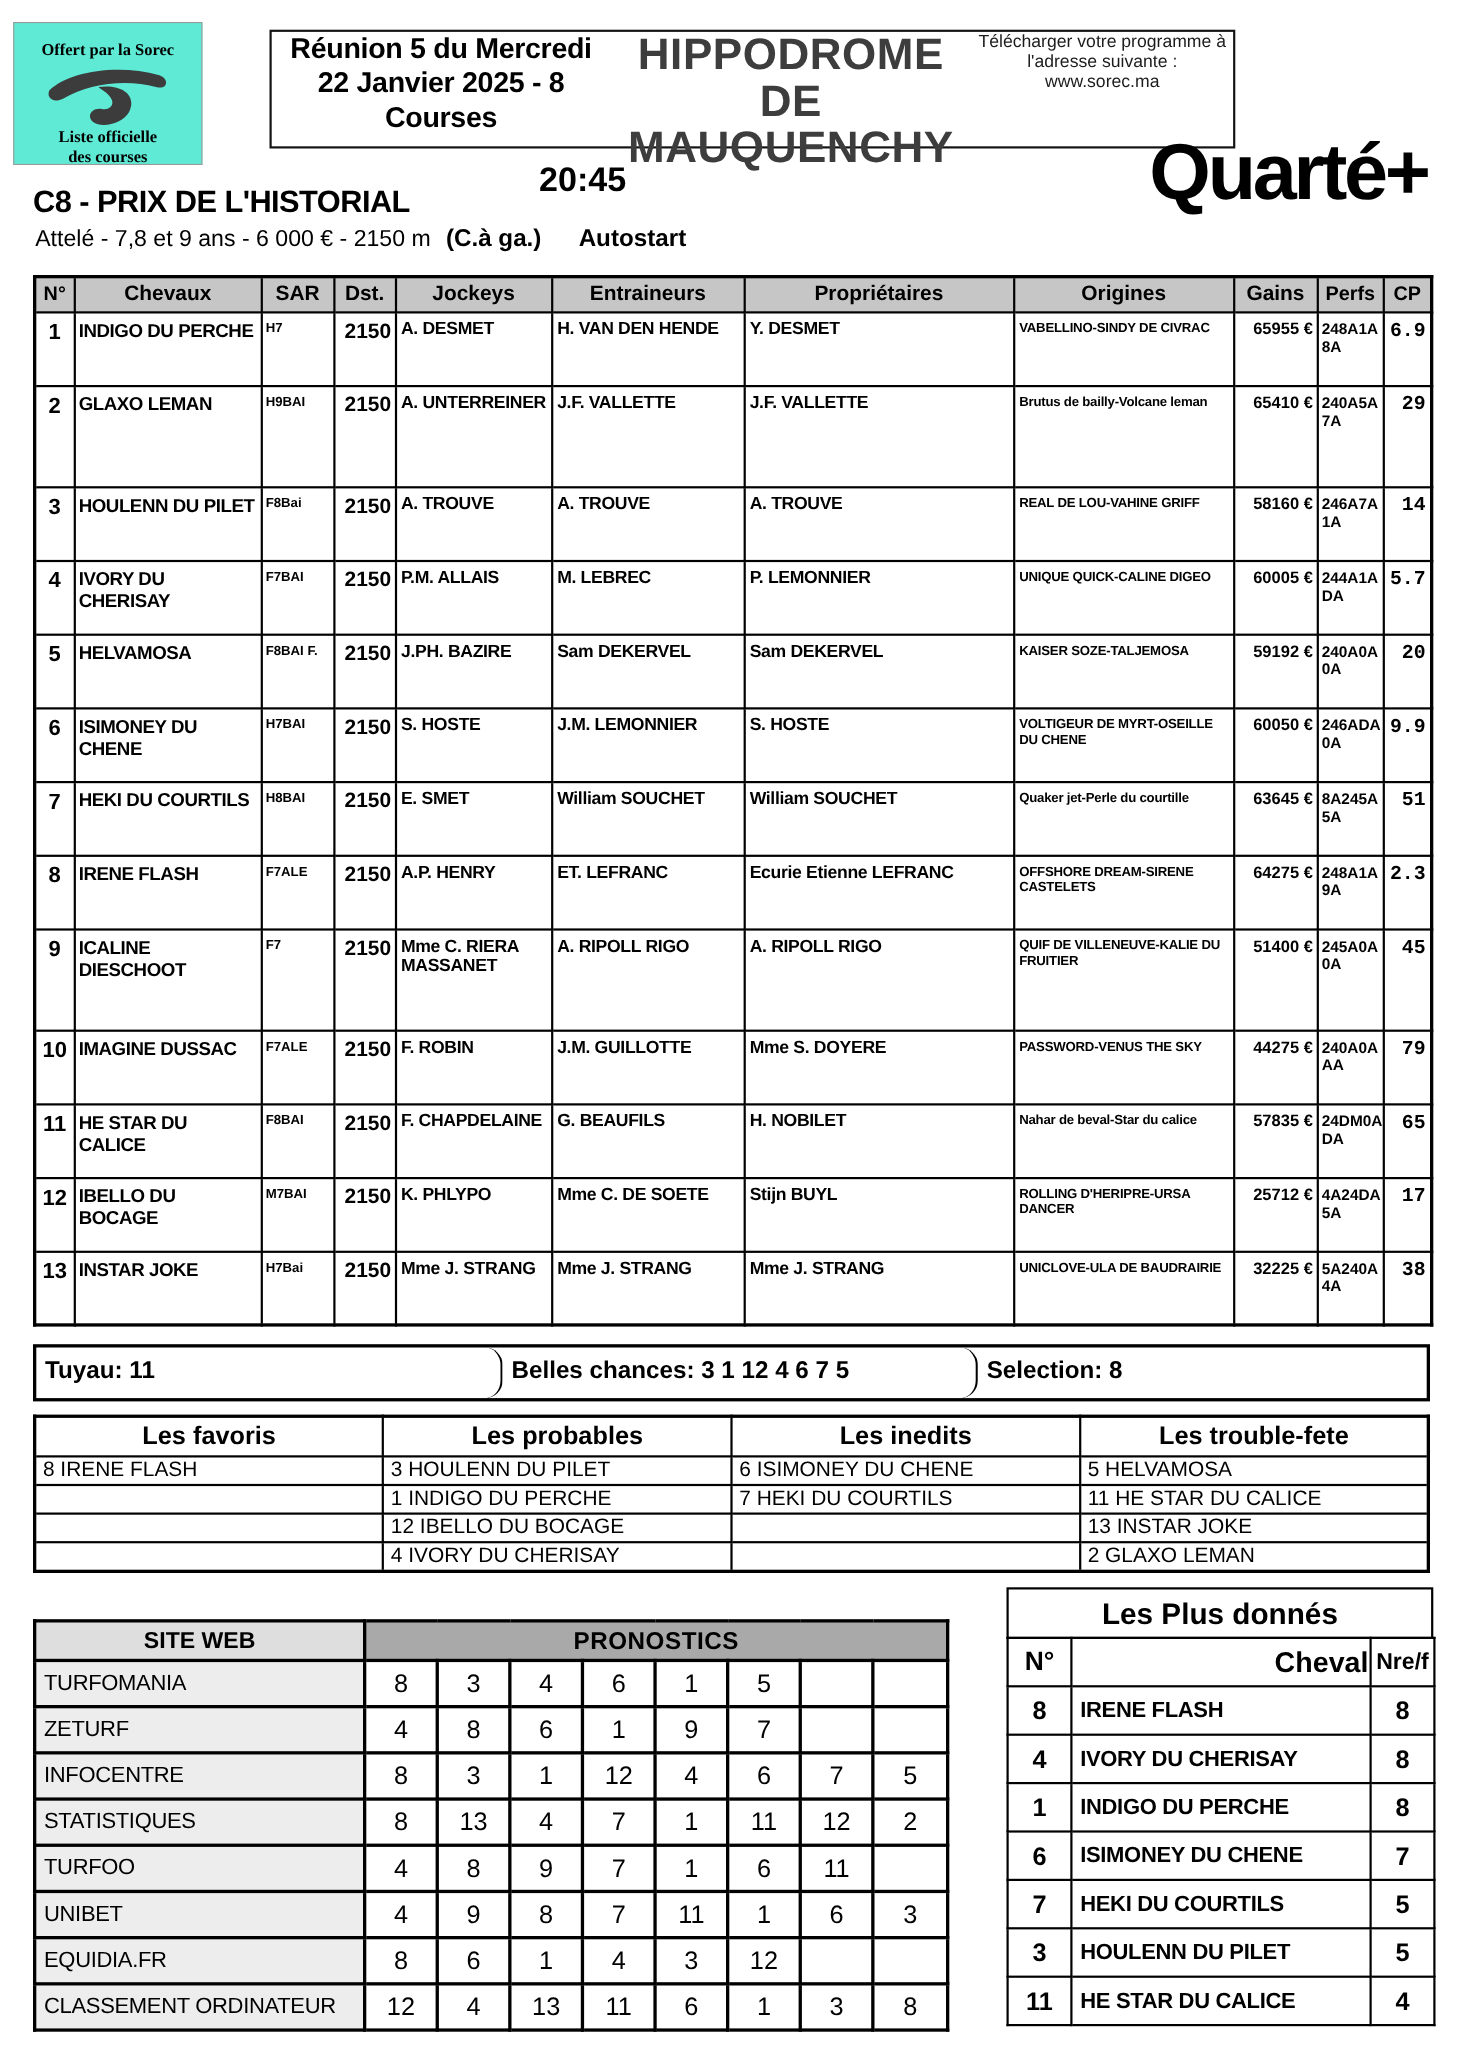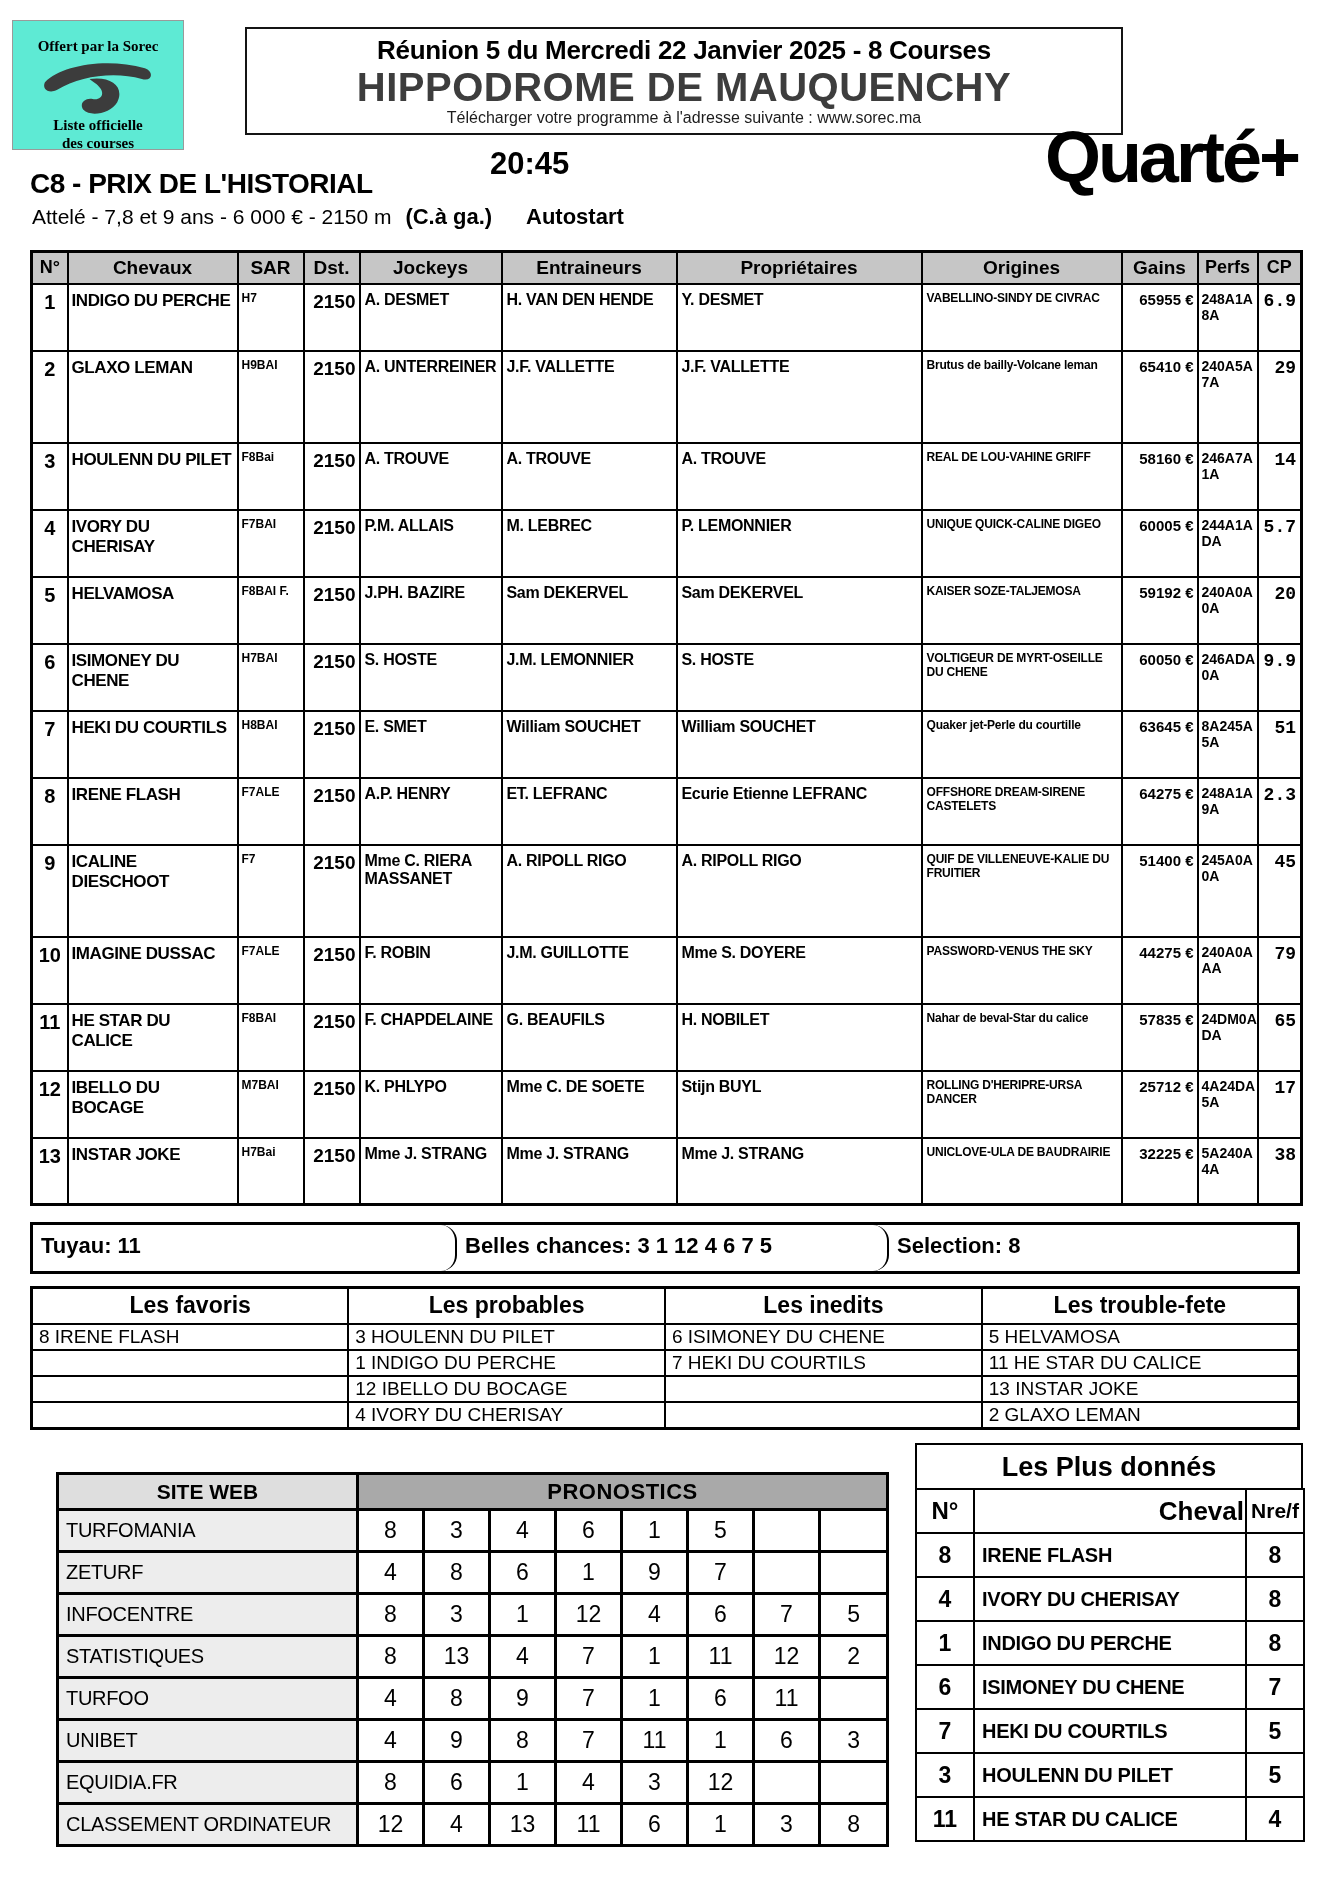--- a/index.html
+++ b/index.html
@@ -10,21 +10,21 @@
   .logo-box { position:absolute; left:12px; top:20px; width:172px; height:130px;
               border:1px solid #9a9a9a; background:#5eead4; text-align:center;
               box-sizing:border-box; padding-top:17px; }
   .logo-top { font-family:"Liberation Serif", serif; font-weight:bold; font-size:15px; }
   .logo-svg { width:128px; height:60px; display:block; margin:1px auto 0; }
   .logo-b   { font-family:"Liberation Serif", serif; font-weight:bold; font-size:15px; line-height:1.2; }
 
   
   .header-box { position:absolute; left:245px; top:27px; width:878px; height:108px;
                 border:2px solid #141414; box-sizing:border-box; text-align:center;
-                display:flex; flex-direction:column; justify-content:center; }
+                display:flex; justify-content:center; }
   .h1 { font-size:26px; font-weight:bold; letter-spacing:-0.3px; }
   .h2 { font-size:40px; font-weight:bold; color:#3d3d3d; letter-spacing:0.5px; line-height:1.05; }
   .h3 { font-size:16px; color:#1c1c1c; margin-top:1px; }
 
   
   .race-title { position:absolute; left:30px; top:168px; font-size:28px; font-weight:bold; letter-spacing:-0.5px; }
   .race-time  { position:absolute; left:490px; top:146px; font-size:31px; font-weight:bold; }
   .bet-type   { position:absolute; right:32px; top:116px; font-size:72px; font-weight:bold; letter-spacing:-3px; }
   .conditions { position:absolute; left:32px; top:204px; font-size:21px; }
   .cond-bold  { font-weight:bold; font-size:22px; margin-left:8px; }
@@ -61,21 +61,21 @@
   
   .picks { position:absolute; left:30px; top:1286px; width:1270px; table-layout:fixed;
            border:3px solid #000; }
   .picks th, .picks td { border:2px solid #000; box-sizing:border-box; }
   .picks th { font-size:23px; font-weight:bold; height:36px; }
   .picks td { font-size:19px; font-weight:normal; height:24px; padding:1px 2px 1px 6px;
               white-space:nowrap; overflow:hidden; }
 
   
   .prono { position:absolute; left:30px; top:1472px; width:830px; table-layout:fixed;
-           border:3px solid #000;margin-left:26px; }
+           border:3px solid #000; }
   .prono th, .prono td { border:3px solid #000; box-sizing:border-box; }
   .prono th.siteweb   { background:#dedede; font-size:21px; font-weight:bold; height:36px; }
   .prono th.pronohead { background:#a9a9a9; font-size:22px; font-weight:bold; letter-spacing:0.5px; }
   .prono td.site { background:#ededed; font-size:20px; padding-left:7px; height:42px;
                    white-space:nowrap; overflow:hidden; letter-spacing:-0.3px; }
   .prono td.p    { text-align:center; font-size:23px; font-weight:normal; }
 
   
   .most-given { position:absolute; left:915px; top:1443px; width:388px; }
   .mg-title { border:2px solid #000; box-sizing:border-box; height:47px; line-height:45px;

